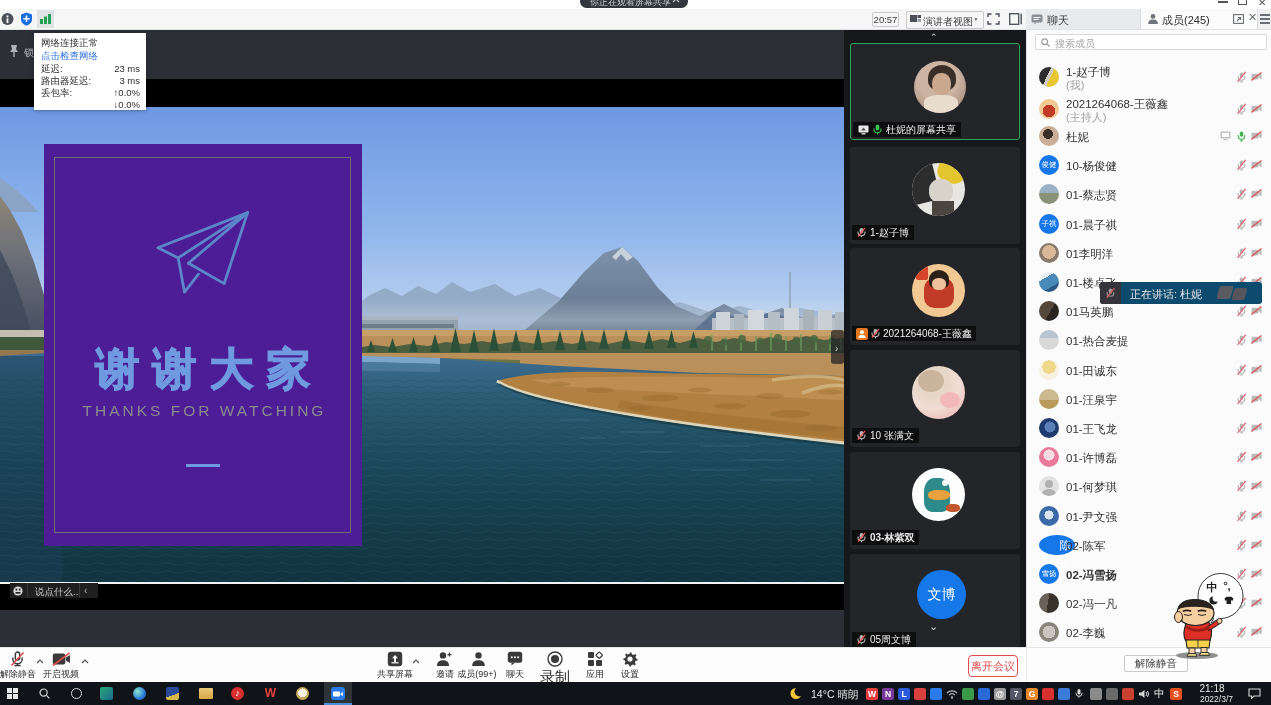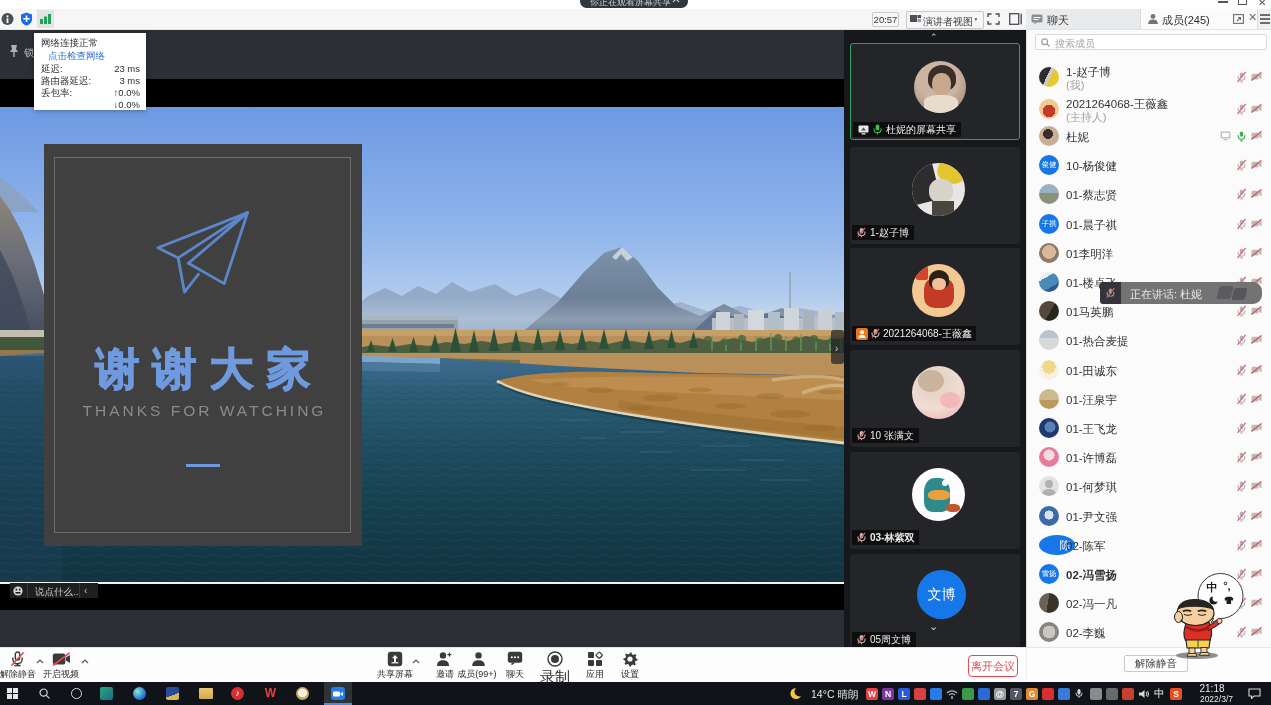--- a/index.html
+++ b/index.html
@@ -288,31 +288,31 @@
     <div class="abs" style="left:17px;top:0;width:1px;height:15px;background:#3a3a3a;"></div>
     <div class="abs" style="left:25px;top:2.5px;font-size:9.5px;color:#cfcfcf;">说点什么...</div>
     <div class="abs" style="left:69px;top:0;width:1px;height:15px;background:#3a3a3a;"></div>
     <div class="abs" style="left:74px;top:2px;font-size:10px;color:#bbb;">‹</div>
   </div>
 
   <div class="abs" style="left:0;top:610px;width:844px;height:37px;background:#2c2f36;"></div>
 
   <div class="abs" style="left:34px;top:33px;width:112px;height:77px;background:#fff;box-shadow:0 1px 4px rgba(0,0,0,0.3);font-size:9.5px;color:#2e2e2e;">
     <div class="abs" style="left:7px;top:4px;">网络连接正常</div>
-    <div class="abs" style="left:14px;top:17px;color:#2a6fdc;">点击检查网络</div>
+    <div class="abs" style="left:7px;top:17px;color:#2a6fdc;">点击检查网络</div>
     <div class="abs" style="left:7px;top:30px;">延迟:</div>
       <div class="abs" style="right:6px;top:30px;">23 ms</div>
     <div class="abs" style="left:7px;top:42px;">路由器延迟:</div>
       <div class="abs" style="right:6px;top:42px;">3 ms</div>
     <div class="abs" style="left:7px;top:54px;">丢包率:</div>
       <div class="abs" style="right:6px;top:54px;">↑0.0%</div>
     <div class="abs" style="right:6px;top:66px;">↓0.0%</div>
   </div>
 
-  <div class="abs" style="left:44px;top:144px;width:318px;height:402px;background:#404040;">
+  <div class="abs" style="left:44px;top:144px;width:318px;height:402px;background:#4c1d95;">
     <div class="abs" style="left:10px;top:13px;width:297px;height:376px;border:1px solid #6e6e6e;box-sizing:border-box;"></div>
     <svg class="ic abs" style="left:100px;top:57px;" width="115" height="95" viewBox="0 0 115 95" fill="none" stroke="#5b87ca" stroke-width="2.8" stroke-linejoin="round" stroke-linecap="round">
       <path d="M103.6,11.6 L13.9,46.7 L34.2,56.9"></path>
       <path d="M103.6,11.6 L34.2,56.9"></path>
       <path d="M103.6,11.6 L44.4,62.3"></path>
       <path d="M103.6,11.6 L80.2,82.6 L44.4,62.3"></path>
       <path d="M34.2,56.9 L40.5,91.2 L54.5,73.2"></path>
     </svg>
     <div class="abs" style="left:0;top:196px;width:318px;text-align:center;font-size:44px;font-weight:bold;color:#6f9ae0;letter-spacing:13px;text-indent:13px;-webkit-text-stroke:1.3px #6f9ae0;">谢谢大家</div>
     <div class="abs" style="left:0;top:258px;width:318px;text-align:center;font-size:15.5px;color:#8b8b8b;letter-spacing:3px;text-indent:3px;">THANKS FOR WATCHING</div>
@@ -692,21 +692,21 @@
         <div class="abs" style="left:39px;top:596px;font-size:11.5px;color:#333;">02-李巍</div>
         <svg class="ic abs" style="left:210px;top:596px;" width="9" height="12" viewBox="0 0 9 11">
           <use href="#mico"></use>
         </svg>
         <svg class="ic abs" style="left:224px;top:597px;" width="11" height="9" viewBox="0 0 11 9">
           <use href="#camo"></use>
         </svg>
     </div>
   </div>
 
-  <div class="abs" style="left:1100px;top:282px;width:162px;height:22px;background:#737373;border-radius:9px;z-index:30;">
+  <div class="abs" style="left:1100px;top:282px;width:162px;height:22px;background:#0c4a6e;border-radius:3px;z-index:30;">
     <div class="abs" style="left:0;top:0;width:21px;height:22px;background:#34343a;border-radius:3px 0 0 3px;">
       <svg class="ic abs" style="left:6px;top:5px;" width="9" height="12" viewBox="0 0 9 11">
           <rect x="2.8" y="1" width="3.4" height="5.3" rx="1.7" fill="#9a9a9a"></rect>
           <path d="M1.2 4.5 v0.9 a3.3 3.3 0 0 0 6.6 0 v-0.9" stroke="#9a9a9a" stroke-width="1.1" fill="none"></path>
           <line x1="0.8" y1="10.2" x2="8.4" y2="0.6" stroke="#e06060" stroke-width="1.2"></line>
         </svg>
     </div>
     <div class="abs" style="left:30px;top:5px;font-size:11px;color:#e8e8e8;">正在讲话: 杜妮</div>
     <div class="abs" style="left:118px;top:4px;width:14px;height:13px;background:#5a5a60;transform:skewX(-15deg);border-radius:2px;"></div>
     <div class="abs" style="left:133px;top:6px;width:13px;height:12px;background:#55555b;transform:skewX(-15deg);border-radius:2px;"></div>

